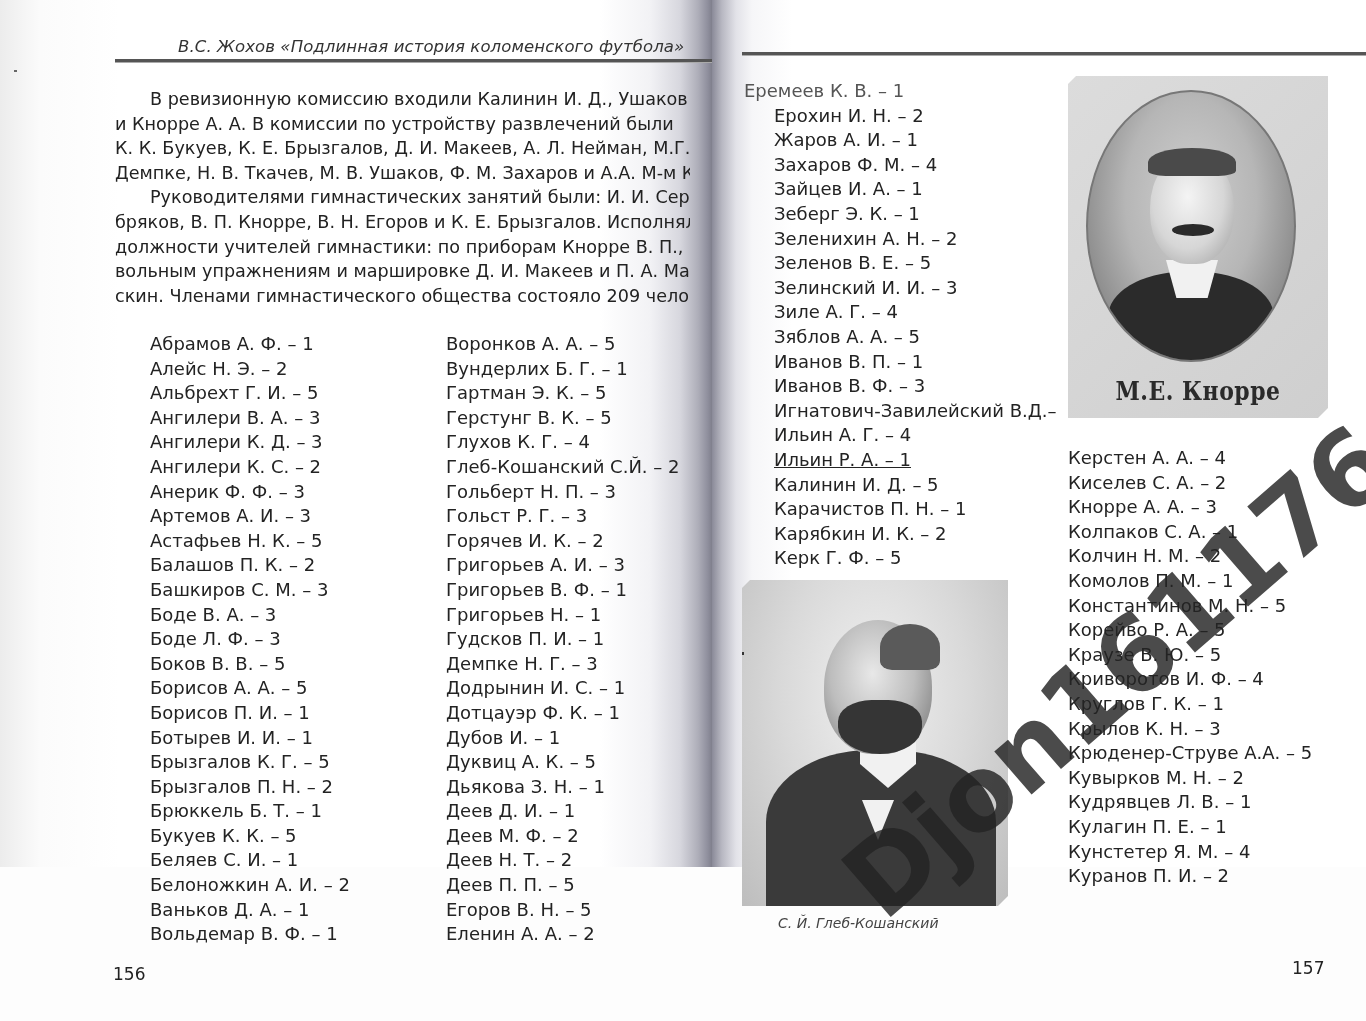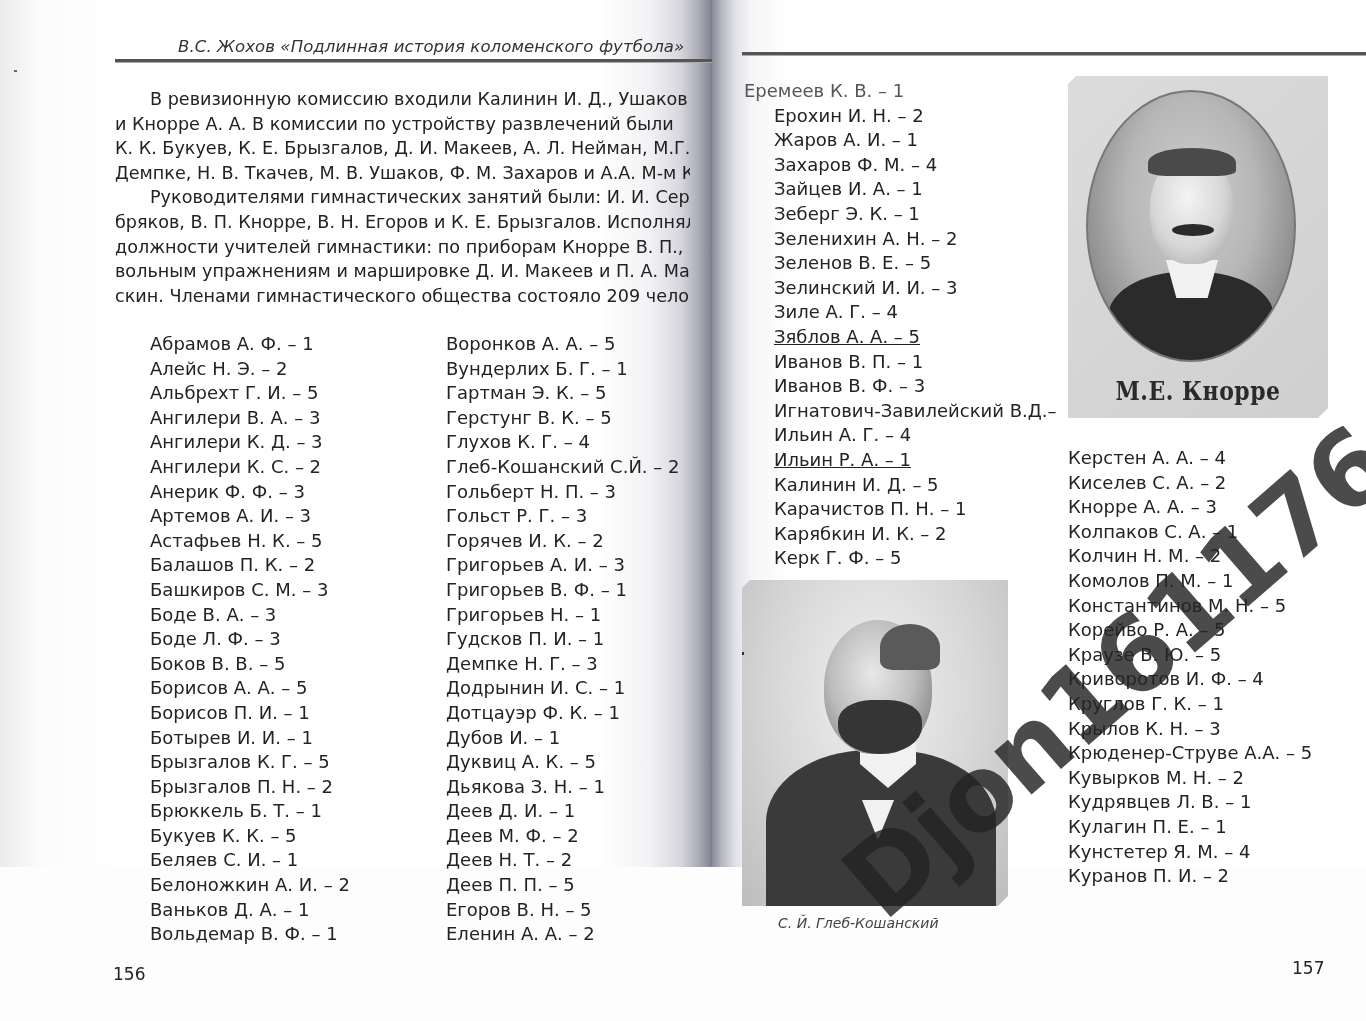--- a/index.html
+++ b/index.html
@@ -167,21 +167,21 @@
     <li style="color:#555;">Еремеев К. В. – 1</li>
     <li style="padding-left:30px;">Ерохин И. Н. – 2</li>
     <li style="padding-left:30px;">Жаров А. И. – 1</li>
     <li style="padding-left:30px;">Захаров Ф. М. – 4</li>
     <li style="padding-left:30px;">Зайцев И. А. – 1</li>
     <li style="padding-left:30px;">Зеберг Э. К. – 1</li>
     <li style="padding-left:30px;">Зеленихин А. Н. – 2</li>
     <li style="padding-left:30px;">Зеленов В. Е. – 5</li>
     <li style="padding-left:30px;">Зелинский И. И. – 3</li>
     <li style="padding-left:30px;">Зиле А. Г. – 4</li>
-    <li style="padding-left:30px;text-decoration:underline;">Зяблов А. А. – 5</li>
+    <li style="padding-left:30px;">Зяблов А. А. – 5</li>
     <li style="padding-left:30px;">Иванов В. П. – 1</li>
     <li style="padding-left:30px;">Иванов В. Ф. – 3</li>
     <li style="padding-left:30px;">Игнатович-Завилейский В.Д.–</li>
     <li style="padding-left:30px;">Ильин А. Г. – 4</li>
     <li style="padding-left:30px;text-decoration:underline;">Ильин Р. А. – 1</li>
     <li style="padding-left:30px;">Калинин И. Д. – 5</li>
     <li style="padding-left:30px;">Карачистов П. Н. – 1</li>
     <li style="padding-left:30px;">Карябкин И. К. – 2</li>
     <li style="padding-left:30px;">Керк Г. Ф. – 5</li>
   </ul>

